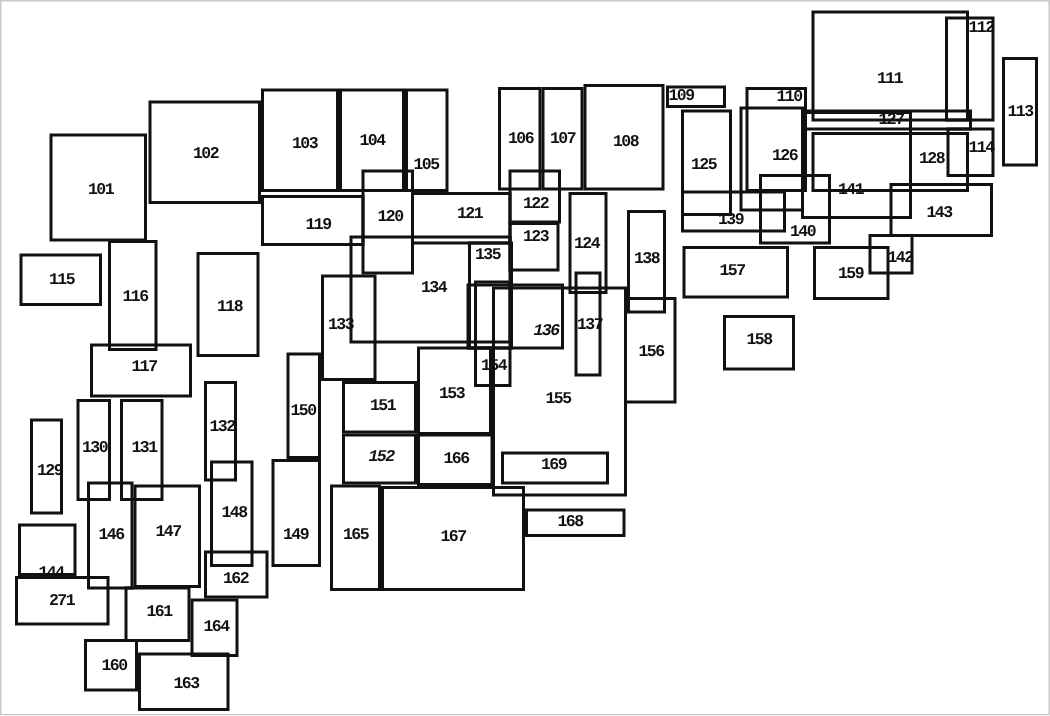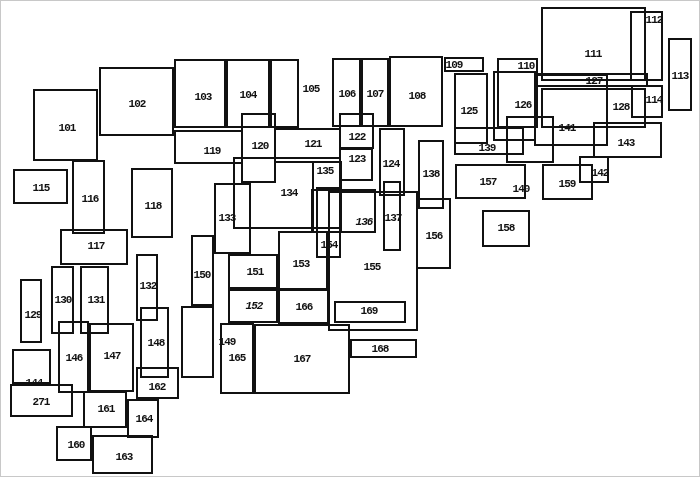--- a/index.html
+++ b/index.html
@@ -41,21 +41,21 @@
 <div id="stage" style="background: rgb(255, 255, 255);">
     <div class="box" style="left: 32px; top: 88px; width: 65px; height: 72px; border-color: rgb(17, 17, 17);"></div>
     <div class="lbl" style="left: 66px; top: 127px; color: rgb(17, 17, 17);">101</div>
     <div class="box" style="left: 98px; top: 66px; width: 75px; height: 69px; border-color: rgb(17, 17, 17);"></div>
     <div class="lbl" style="left: 136px; top: 103px; color: rgb(17, 17, 17);">102</div>
     <div class="box" style="left: 173px; top: 58px; width: 52px; height: 69px; border-color: rgb(17, 17, 17);"></div>
     <div class="lbl" style="left: 202px; top: 96px; color: rgb(17, 17, 17);">103</div>
     <div class="box" style="left: 225px; top: 58px; width: 44px; height: 69px; border-color: rgb(17, 17, 17);"></div>
     <div class="lbl" style="left: 247px; top: 94px; color: rgb(17, 17, 17);">104</div>
     <div class="box" style="left: 269px; top: 58px; width: 29px; height: 69px; border-color: rgb(17, 17, 17);"></div>
-    <div class="lbl" style="left: 283px; top: 88px; color: rgb(17, 17, 17); margin-left: 27px;">105</div>
+    <div class="lbl" style="left: 283px; top: 110px; color: rgb(17, 17, 17);">105</div>
     <div class="box" style="left: 331px; top: 57px; width: 29px; height: 69px; border-color: rgb(17, 17, 17);"></div>
     <div class="lbl" style="left: 346px; top: 93px; color: rgb(17, 17, 17);">106</div>
     <div class="box" style="left: 360px; top: 57px; width: 28px; height: 69px; border-color: rgb(17, 17, 17);"></div>
     <div class="lbl" style="left: 374px; top: 93px; color: rgb(17, 17, 17);">107</div>
     <div class="box" style="left: 388px; top: 55px; width: 54px; height: 71px; border-color: rgb(17, 17, 17);"></div>
     <div class="lbl" style="left: 416px; top: 95px; color: rgb(17, 17, 17);">108</div>
     <div class="box" style="left: 443px; top: 56px; width: 40px; height: 15px; border-color: rgb(17, 17, 17);"></div>
     <div class="lbl" style="left: 453px; top: 64px; color: rgb(17, 17, 17);">109</div>
     <div class="box" style="left: 496px; top: 57px; width: 41px; height: 70px; border-color: rgb(17, 17, 17);"></div>
     <div class="lbl" style="left: 525px; top: 65px; color: rgb(17, 17, 17);">110</div>
@@ -111,39 +111,39 @@
     <div class="lbl" style="left: 324px; top: 170px; color: rgb(17, 17, 17);">135</div>
     <div class="box" style="left: 310px; top: 188px; width: 65px; height: 44px; border-color: rgb(17, 17, 17);"></div>
     <div class="lbl" style="left: 363px; top: 221px; color: rgb(17, 17, 17); font-style: italic;">136</div>
     <div class="box" style="left: 382px; top: 180px; width: 18px; height: 70px; border-color: rgb(17, 17, 17);"></div>
     <div class="lbl" style="left: 392px; top: 217px; color: rgb(17, 17, 17);">137</div>
     <div class="box" style="left: 417px; top: 139px; width: 26px; height: 69px; border-color: rgb(17, 17, 17);"></div>
     <div class="lbl" style="left: 430px; top: 173px; color: rgb(17, 17, 17);">138</div>
     <div class="box" style="left: 453px; top: 126px; width: 70px; height: 28px; border-color: rgb(17, 17, 17);"></div>
     <div class="lbl" style="left: 486px; top: 147px; color: rgb(17, 17, 17);">139</div>
     <div class="box" style="left: 505px; top: 115px; width: 48px; height: 47px; border-color: rgb(17, 17, 17);"></div>
-    <div class="lbl" style="left: 520px; top: 155px; color: rgb(17, 17, 17); margin-top: 33px;">140</div>
+    <div class="lbl" style="left: 534px; top: 155px; color: rgb(17, 17, 17);">140</div>
     <div class="box" style="left: 533px; top: 73px; width: 74px; height: 72px; border-color: rgb(17, 17, 17);"></div>
     <div class="lbl" style="left: 566px; top: 127px; color: rgb(17, 17, 17);">141</div>
     <div class="box" style="left: 578px; top: 155px; width: 30px; height: 27px; border-color: rgb(17, 17, 17);"></div>
     <div class="lbl" style="left: 599px; top: 172px; color: rgb(17, 17, 17);">142</div>
     <div class="box" style="left: 592px; top: 121px; width: 69px; height: 36px; border-color: rgb(17, 17, 17);"></div>
     <div class="lbl" style="left: 625px; top: 142px; color: rgb(17, 17, 17);">143</div>
     <div class="box" style="left: 11px; top: 348px; width: 39px; height: 35px; border-color: rgb(17, 17, 17);"></div>
     <div class="lbl" style="left: 33px; top: 367px; color: rgb(17, 17, 17); margin-top: 15px;">144</div>
     <div class="box" style="left: 9px; top: 383px; width: 63px; height: 33px; border-color: rgb(17, 17, 17);"></div>
     <div class="lbl" style="left: 40px; top: 401px; color: rgb(17, 17, 17);">271</div>
     <div class="box" style="left: 57px; top: 320px; width: 31px; height: 72px; border-color: rgb(17, 17, 17);"></div>
     <div class="lbl" style="left: 73px; top: 357px; color: rgb(17, 17, 17);">146</div>
     <div class="box" style="left: 88px; top: 322px; width: 45px; height: 69px; border-color: rgb(17, 17, 17);"></div>
     <div class="lbl" style="left: 111px; top: 355px; color: rgb(17, 17, 17);">147</div>
     <div class="box" style="left: 139px; top: 306px; width: 29px; height: 71px; border-color: rgb(17, 17, 17);"></div>
     <div class="lbl" style="left: 155px; top: 342px; color: rgb(17, 17, 17);">148</div>
     <div class="box" style="left: 180px; top: 305px; width: 33px; height: 72px; border-color: rgb(17, 17, 17);"></div>
-    <div class="lbl" style="left: 196px; top: 341px; color: rgb(17, 17, 17); margin-left: 30px;">149</div>
+    <div class="lbl" style="left: 196px; top: 357px; color: rgb(17, 17, 17);">149</div>
     <div class="box" style="left: 190px; top: 234px; width: 23px; height: 71px; border-color: rgb(17, 17, 17);"></div>
     <div class="lbl" style="left: 201px; top: 274px; color: rgb(17, 17, 17);">150</div>
     <div class="box" style="left: 227px; top: 253px; width: 50px; height: 35px; border-color: rgb(17, 17, 17);"></div>
     <div class="lbl" style="left: 254px; top: 271px; color: rgb(17, 17, 17);">151</div>
     <div class="box" style="left: 227px; top: 288px; width: 50px; height: 34px; border-color: rgb(17, 17, 17);"></div>
     <div class="lbl" style="left: 253px; top: 305px; color: rgb(17, 17, 17); font-style: italic;">152</div>
     <div class="box" style="left: 277px; top: 230px; width: 50px; height: 59px; border-color: rgb(17, 17, 17);"></div>
     <div class="lbl" style="left: 300px; top: 263px; color: rgb(17, 17, 17); text-align: right;">153</div>
     <div class="box" style="left: 315px; top: 186px; width: 25px; height: 71px; border-color: rgb(17, 17, 17);"></div>
     <div class="lbl" style="left: 328px; top: 244px; color: rgb(17, 17, 17);">154</div>

